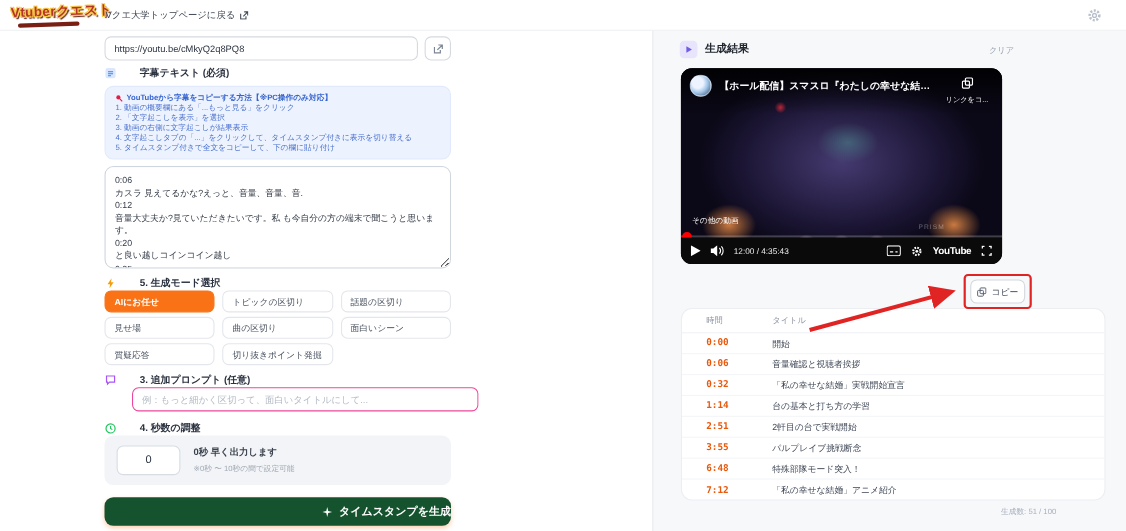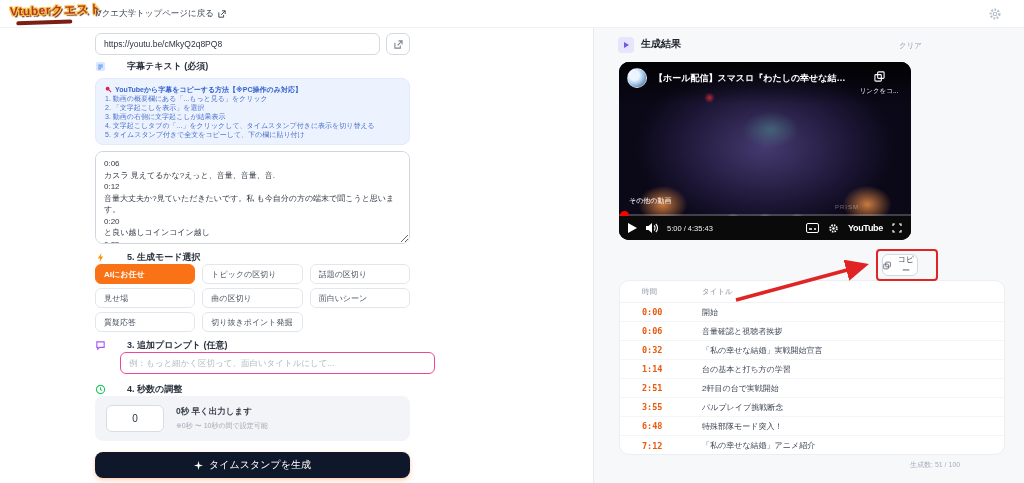--- a/index.html
+++ b/index.html
@@ -49,22 +49,22 @@
   .prompt-input::placeholder { color:#b3bac4; }
 
   .seconds-box { position:absolute; left:95px; top:396px; width:315px; height:45px;
     background:#f2f4f7; border-radius:8px; display:flex; align-items:center; gap:12px; padding:0 11px; }
   .seconds-input { width:58px; height:27px; background:#fff; border:1px solid #d8dde4; border-radius:6px;
     text-align:center; font-size:10px; color:#2c3340; outline:none; }
   .seconds-hint { font-size:8.5px; color:#3a414d; font-weight:bold; }
   .seconds-note { font-size:7px; color:#a2aab6; margin-top:3px; }
 
   .generate-btn { position:absolute; left:95px; top:452px; width:315px; height:26px;
-    background:#0f172a; border:none; border-radius:8px; color:#fff; font-weight:normal; font-size:10px;
-    display:flex; align-items:center; justify-content:center; gap:6px; cursor:pointer;
+    background:#14532d; border:none; border-radius:8px; color:#fff; font-weight:bold; font-size:10px;
+    display:flex; align-items:center; justify-content:flex-end; gap:6px; cursor:pointer;
     box-shadow:0 2px 5px rgba(249,115,22,.35); font-family:inherit; }
 
   
   .right-panel { position:absolute; left:593px; top:28px; width:431px; height:455px;
     background:#f7f8fa; border-left:1px solid #e8eaee; }
   .results-header { position:absolute; left:24px; top:9px; display:flex; align-items:flex-start; gap:7px; }
   .play-chip { width:16px; height:16px; background:#e7e4fb; border-radius:4px;
     display:flex; align-items:center; justify-content:center; color:#6d5ce6; }
   .results-title { font-size:10px; font-weight:bold; color:#20262f; }
   .clear-btn { position:absolute; left:305px; top:13px; font-size:7.5px; color:#9aa1ad;
@@ -98,21 +98,21 @@
   .progress-dot { position:absolute; left:1px; bottom:20px; width:9px; height:9px; border-radius:50%; background:#f00; cursor:pointer; }
   .vid-controls { position:absolute; left:0; bottom:0; width:100%; height:24px; background:#0a0a0a;
     display:flex; align-items:center; gap:9px; padding:0 9px; color:#fff; }
   .vtime { font-size:7.5px; color:#eee; }
   .vc-spacer { flex:1; }
   .yt-brand { font-size:9px; font-weight:bold; color:#fff; letter-spacing:-0.3px; }
   .vc-icon { display:flex; align-items:center; cursor:pointer; }
 
   .copy-highlight { position:absolute; left:282px; top:221px; width:62px; height:32px;
     border:2.5px solid #e02424; border-radius:4px; z-index:8; }
-  .copy-btn { position:absolute; left:288px; top:226px; width:36px; height:22px;
+  .copy-btn { position:absolute; left:288px; top:226px; width:50px; height:22px;
     background:#fff; border:1px solid #d3d8df; border-radius:6px; z-index:9;
     display:flex; align-items:center; justify-content:center; gap:4px;
     font-size:8px; color:#424a57; cursor:pointer; font-family:inherit; }
   .arrow-overlay { position:absolute; left:0; top:210px; width:431px; height:80px; z-index:7; pointer-events:none; }
 
   .table-card { position:absolute; left:25px; top:252px; width:386px; height:175px;
     background:#fff; border:1px solid #eceef2; border-radius:10px; overflow:hidden; }
   .t-head { display:grid; grid-template-columns:60px 1fr; padding:0 0 0 22px; height:22px;
     align-items:center; font-size:7.5px; color:#8b93a2; border-bottom:1px solid #f0f2f5; }
   .t-row { display:grid; grid-template-columns:60px 1fr; padding:0 0 0 22px; height:19px;
@@ -272,21 +272,21 @@
           <svg width="9" height="10" viewBox="0 0 9 10">
               <path d="M0 0l9 5-9 5z" fill="#fff"></path>
             </svg>
         </span>
         <span class="vc-icon">
           <svg width="12" height="10" viewBox="0 0 12 10">
               <path d="M0 3h2.5L6 0v10L2.5 7H0z" fill="#fff"></path>
               <path d="M8 2.5a3.5 3.5 0 010 5M9.8 1a5.6 5.6 0 010 8" stroke="#fff" stroke-width="1.1" fill="none"></path>
             </svg>
         </span>
-        <span class="vtime">5:00 / 4:35:43</span>
+        <span class="vtime">12:00 / 4:35:43</span>
         <span class="vc-spacer"></span>
         <span class="vc-icon">
           <svg width="13" height="10" viewBox="0 0 13 10">
               <rect x="0.5" y="0.5" width="12" height="9" rx="1.5" fill="none" stroke="#fff" stroke-width="1"></rect>
               <path d="M3 6h3M8 6h2" stroke="#fff" stroke-width="1.3"></path>
             </svg>
         </span>
         <span class="vc-icon">
           <svg width="11" height="11" viewBox="0 0 14 14">
               <circle cx="7" cy="7" r="4.2" fill="none" stroke="#fff" stroke-width="2.4" stroke-dasharray="1.9 1.4"></circle>

